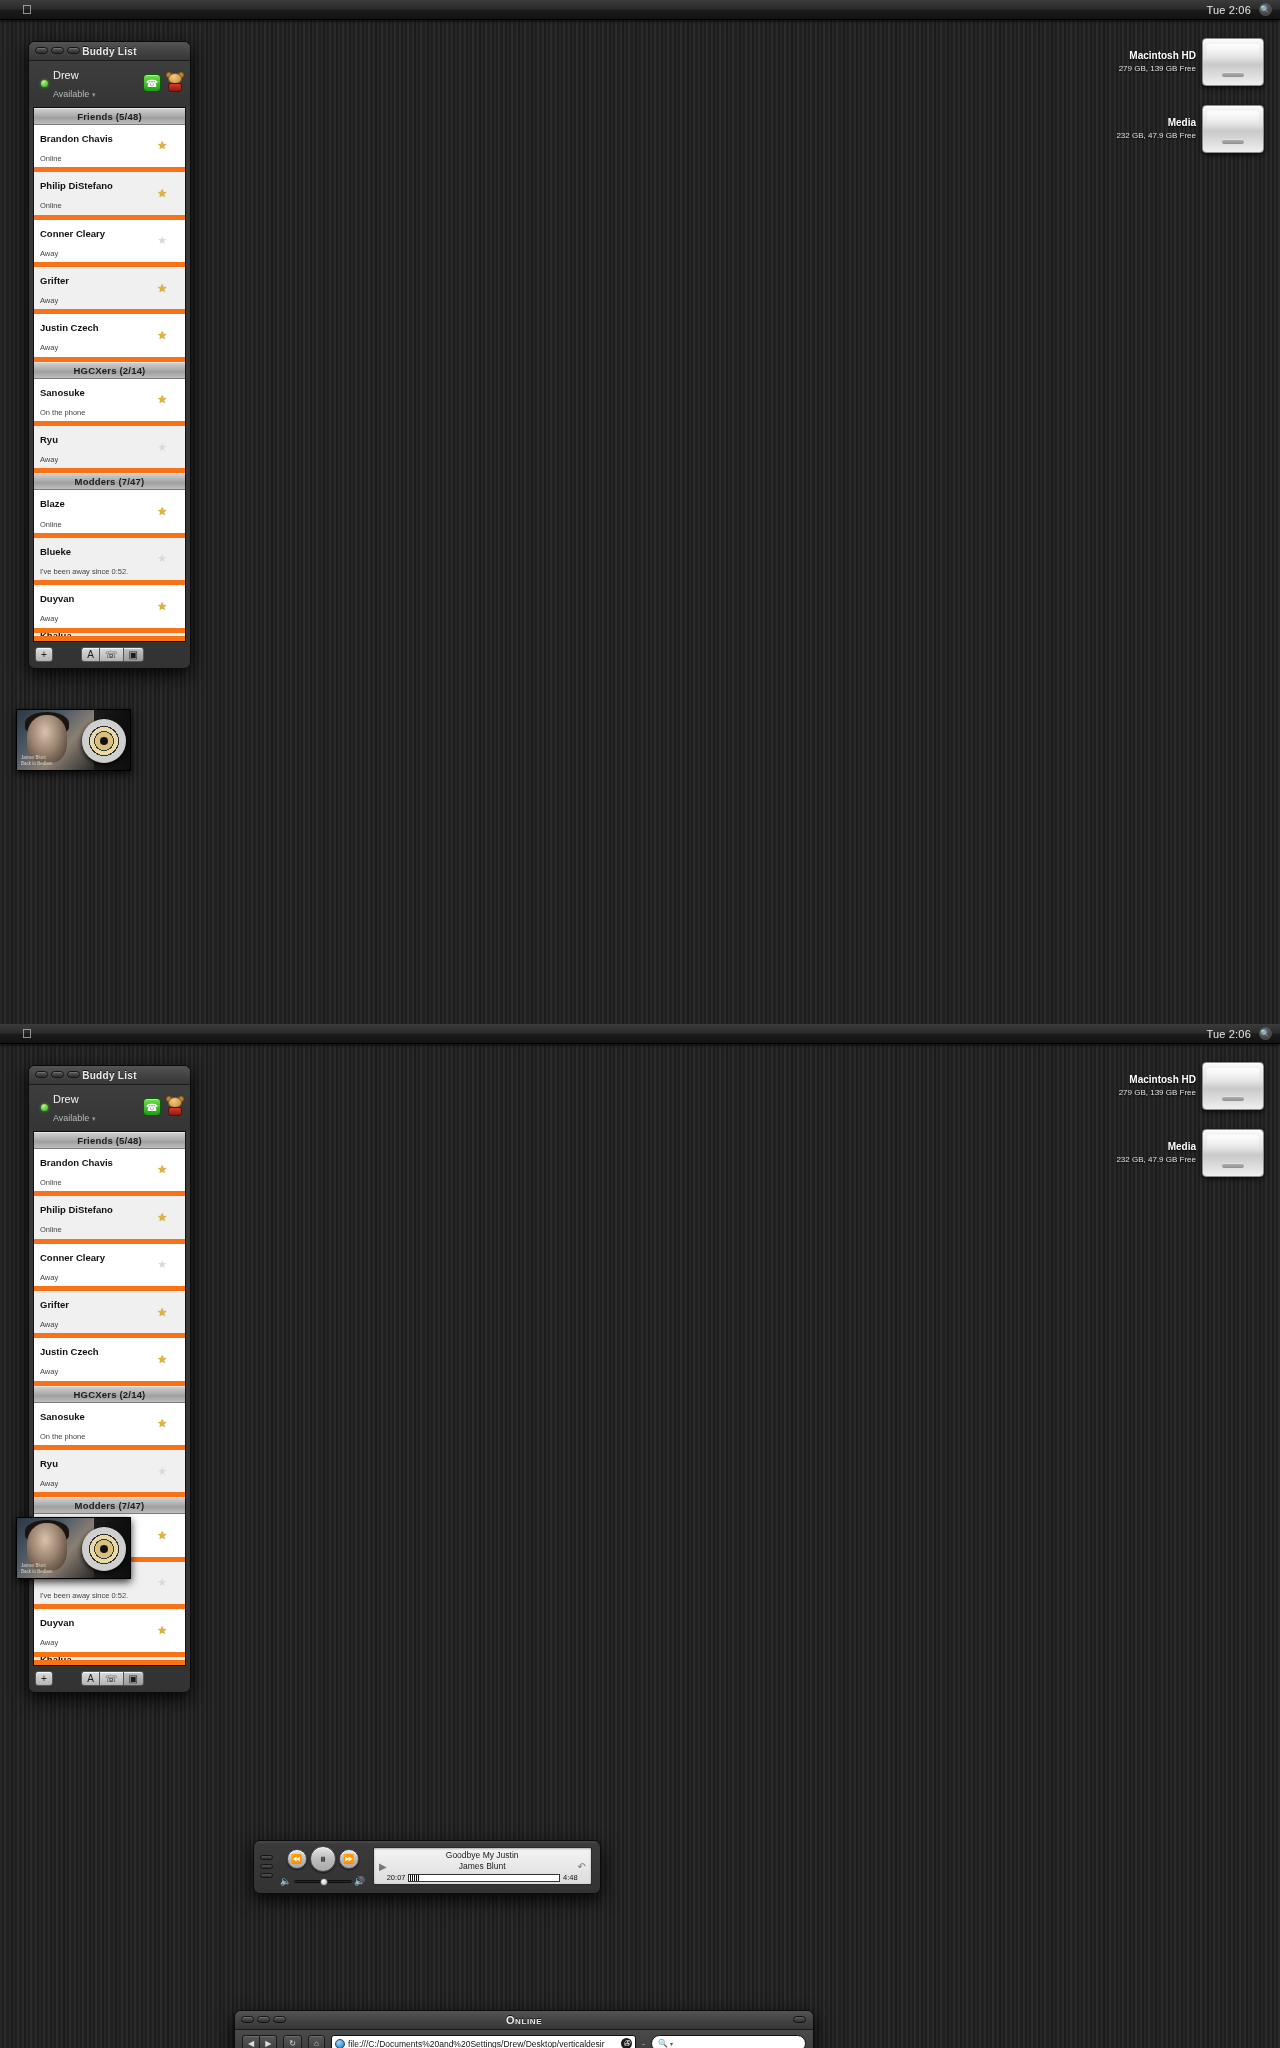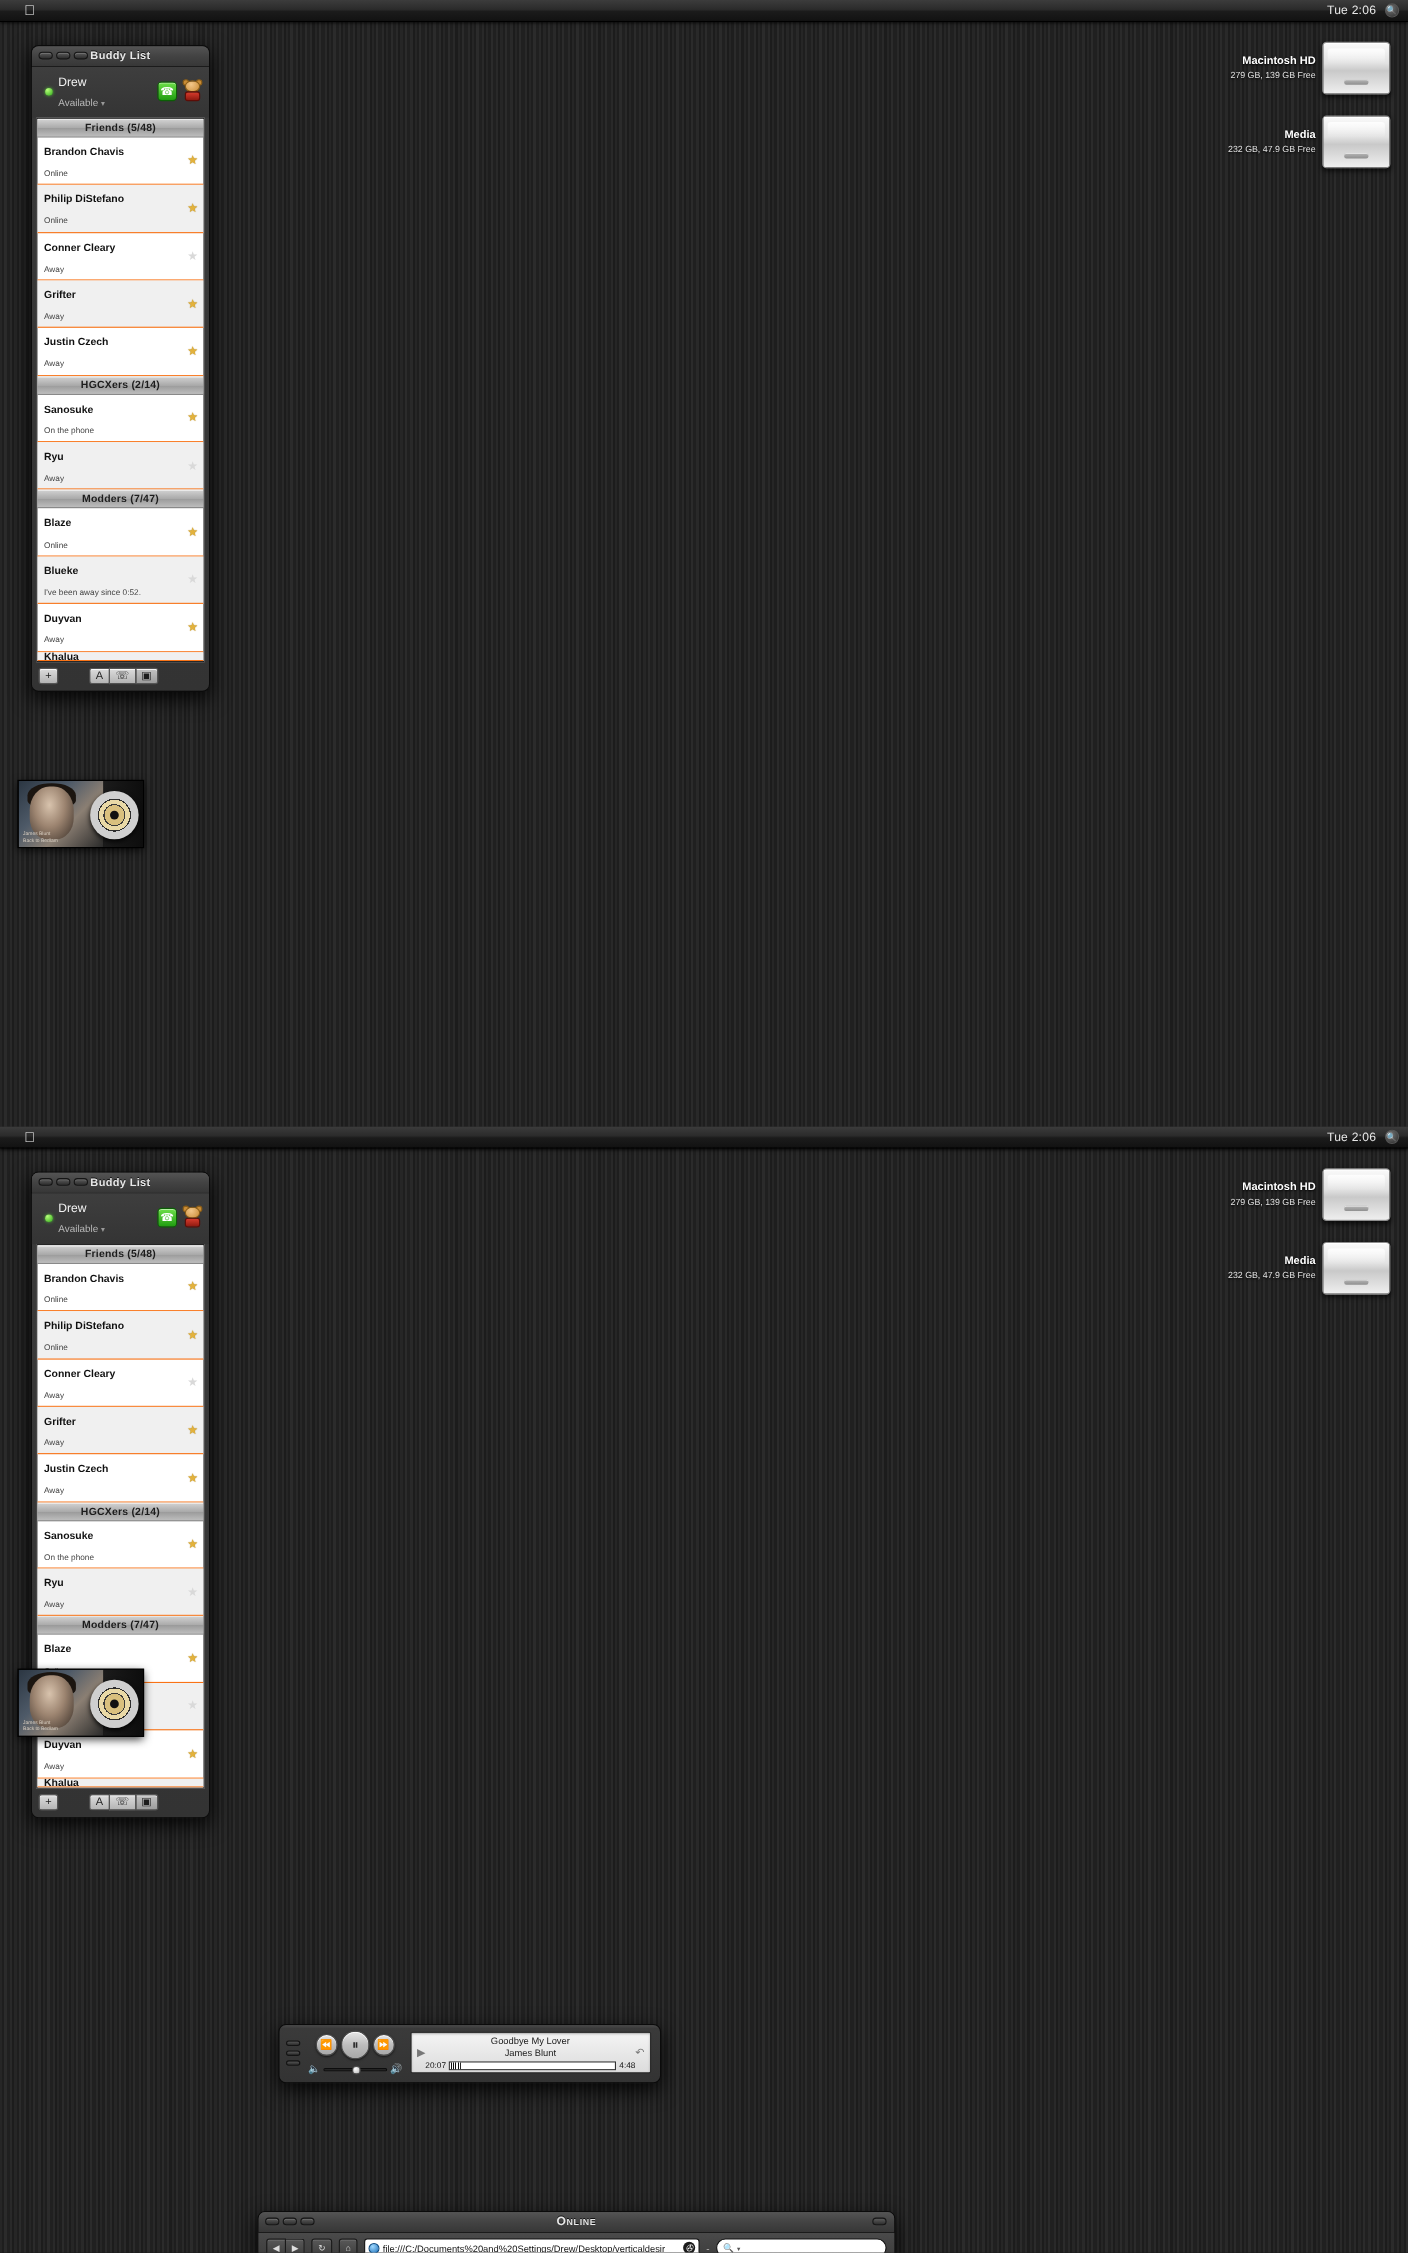--- a/index.html
+++ b/index.html
@@ -154,22 +154,22 @@
     background:#fff; margin:0 4px; border:1px solid #111;
     overflow:hidden;
   }
   .group-head {
     background:linear-gradient(to bottom,#cfcfcf 0%,#a9a9a9 50%,#9b9b9b 51%,#bdbdbd 100%);
     border-top:1px solid #e6e6e6; border-bottom:1px solid #7d7d7d;
     font-size:9.5px; font-weight:bold; color:#1c1c1c;
     text-align:center; padding:2px 0 2px 0; letter-spacing:.2px;
   }
   .buddy-row {
-    display:flex; align-items:center; padding:2px 5px 2px 6px;
-    border-bottom:1px solid #f97316;
+    display:flex; align-items:center; padding:2px 18px 2px 6px;
+    border-bottom:5px solid #f97316;
   }
   .buddy-row.alt { background:#f0f0f0; }
   .buddy-row .br-txt { flex:1 1 auto; line-height:1.2; }
   .br-name { font-size:9.5px; font-weight:bold; color:#111; }
   .br-stat { font-size:7.5px; color:#444; }
   .star { font-size:11px; color:#e3b23c; text-shadow:0 0 1px #9c7310;}
   .star.dim { color:#d9d9d9; text-shadow:none; }
   .buddy-foot {
     display:flex; align-items:center; gap:4px;
     padding:5px 6px 6px 6px;
@@ -575,21 +575,21 @@
           <span class="spk">🔈</span>
           <span class="p-track">
               <i class="p-knob"></i>
             </span>
           <span class="spk">🔊</span>
         </div>
       </div>
       <div class="p-display">
         <span class="pd-ico">▶</span>
         <span class="pd-mid">
-          <div class="pd-title">Goodbye My Lover</div>
+          <div class="pd-title">Goodbye My Justin</div>
           <div class="pd-artist">James Blunt</div>
           <div class="pd-bar">
             <span class="pd-time">20:07</span>
             <span class="pd-progress">
                 <i></i>
               </span>
             <span class="pd-time">4:48</span>
           </div>
         </span>
         <span class="pd-ico">↶</span>

